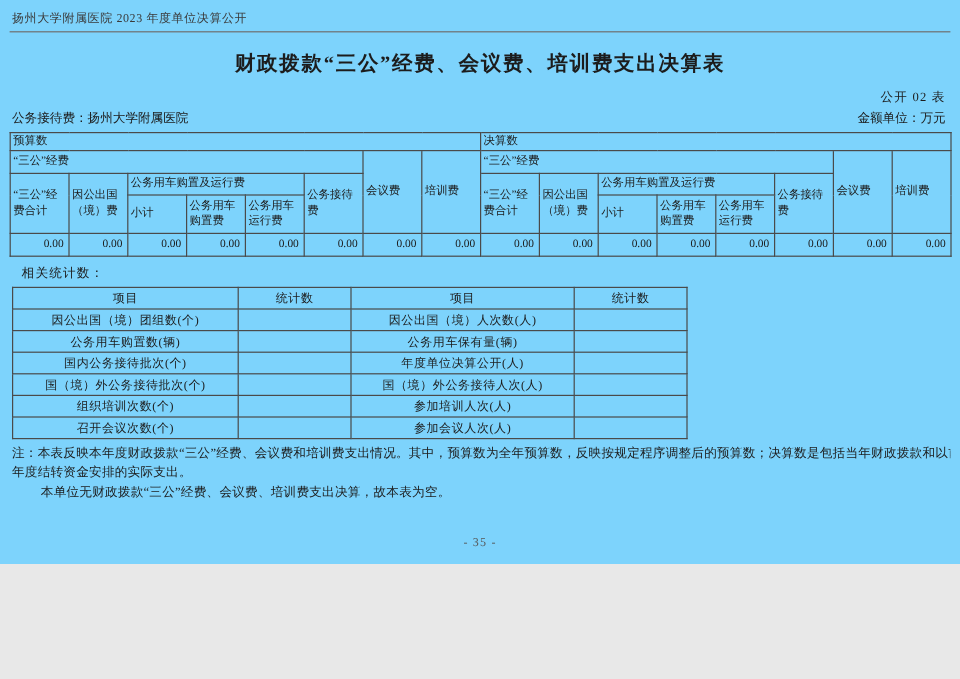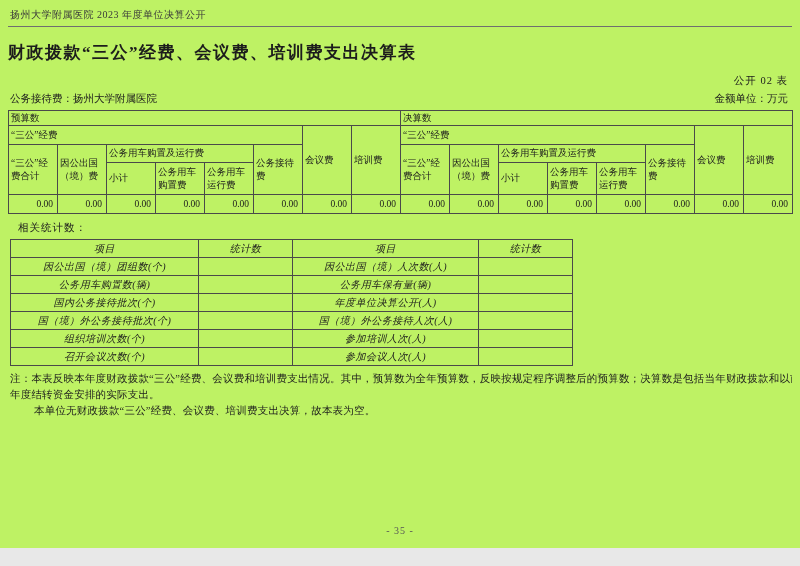--- a/index.html
+++ b/index.html
@@ -1,36 +1,36 @@
 <!DOCTYPE html>
 <html><head>
 <meta charset="utf-8">
 <style>
   * { box-sizing: border-box; }
   html, body { margin: 0; padding: 0; background: #e8e8e8; }
   .page {
     position: relative;
     width: 800px;
-    height: 548px;
+    height: 470px;
     margin: 0 auto;
-    background: #bef264;
+    background: #7dd3fc;
     font-family: "Liberation Serif", "DejaVu Serif", serif;
     color: #1c1c1c;
     padding: 5px 8px 0 8px;
     overflow: hidden;
   }
   .doc-header {
     font-size: 10px;
     color: #3a3a3a;
     padding: 3px 0 4px 2px;
     border-bottom: 1px solid #6f6f6f;
     letter-spacing: 0.5px;
   }
   .title {
-    text-align: left;
+    text-align: center;
     font-size: 17px;
     font-weight: bold;
     margin: 14px 0 10px 0;
     letter-spacing: 1.5px;
   }
   .form-no {
     text-align: right;
     font-size: 10.5px;
     margin: 0 4px 4px 0;
     letter-spacing: 1px;
@@ -55,21 +55,21 @@
   .main-table tr.r2 td { height: 19px; }
   .main-table tr.r3 td { height: 18px; margin-top: 15px; }
   .main-table tr.r4 td { height: 32px; }
   .main-table tr.r5 td { height: 19px; }
   .main-table td.num { text-align: right; padding-right: 4px; }
   .stats-label {
     font-size: 10.5px;
     margin: 7px 0 4px 10px;
     letter-spacing: 1px;
   }
-  .stats-table { width: 562px; margin-left: 2px; font-style: italic; }
+  .stats-table { width: 562px; margin-left: 2px; }
   .stats-table td {
     border: 1px solid #4a4a4a;
     font-size: 10px;
     text-align: center;
     vertical-align: middle;
     height: 18px;
     padding: 0 2px;
     letter-spacing: 0.5px;
   }
   .notes {

